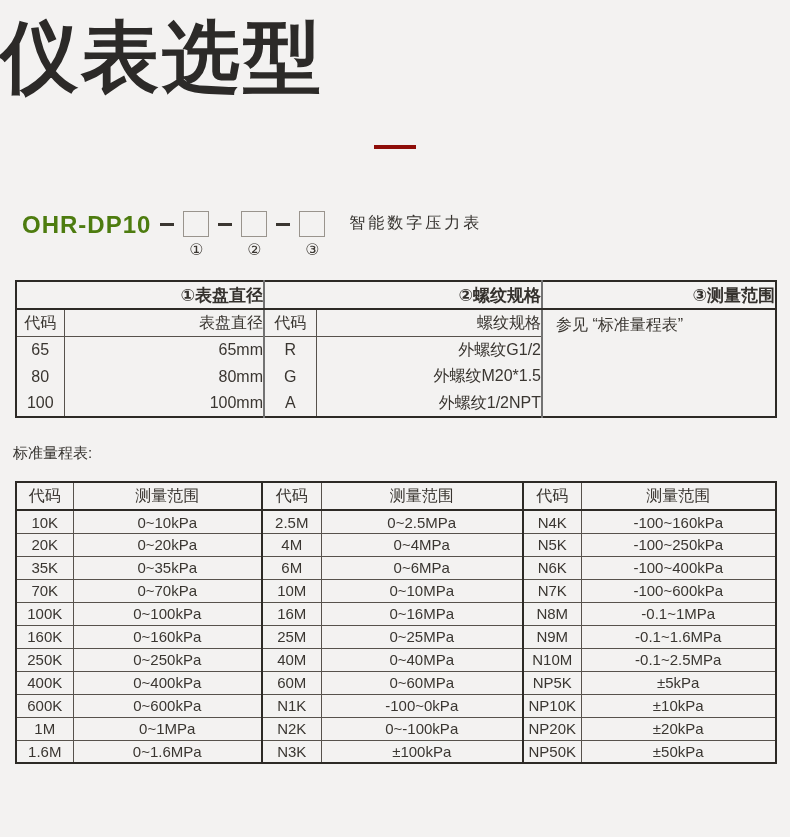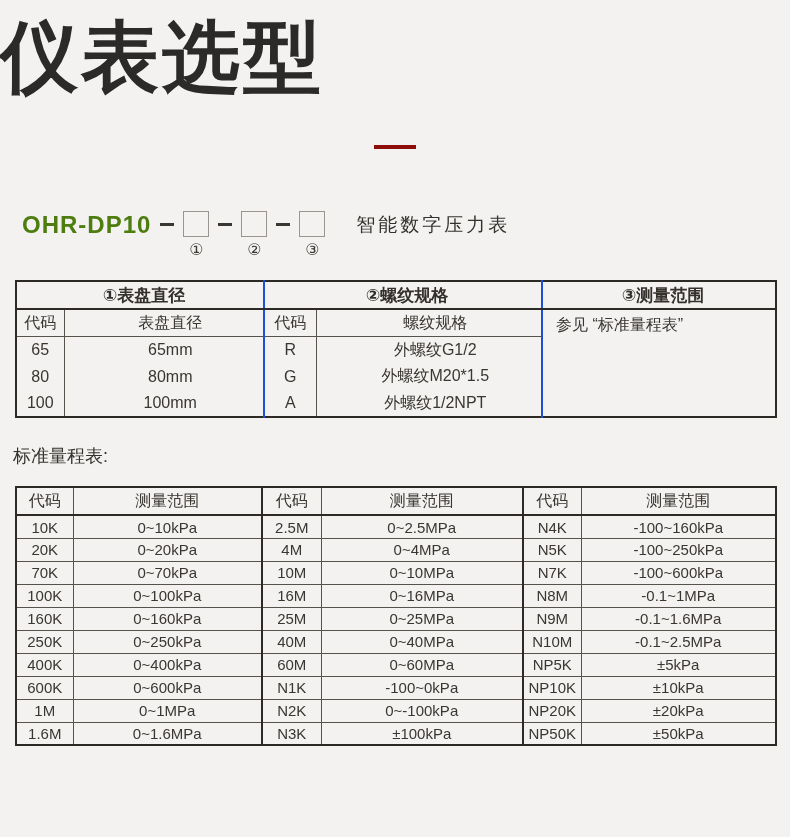--- a/index.html
+++ b/index.html
@@ -50,63 +50,64 @@
     border:1.5px solid #99948d;
     background:transparent;
   }
   .slot-num {
     margin-top:4px;
     font-size:16px;
     line-height:18px;
     color:#3a3631;
   }
   .model-suffix {
-    font-size:19px;
+    font-size:16px;
     letter-spacing:3px;
     line-height:27px;
-    margin-left:31px;
+    margin-left:24px;
     color:#35322e;
+    font-family:Liberation Mono, monospace;
   }
   
   table { border-collapse:collapse; table-layout:fixed; }
   .sel-table {
     margin:21px 15px 0;
     width:760px;
     border:2px solid #2d2a26;
   }
   .sel-table th, .sel-table td {
     font-weight:normal;
     font-size:16px;
     height:27px;
     padding:0;
     vertical-align:middle;
   }
   .sel-table .sec {
     height:28px;
     border-bottom:2px solid #2d2a26;
     font-weight:700;
     font-size:17px;
-    text-align:center;
+    text-align:right;
     padding-left:8px;
     color:#34312d;
   }
-  .sel-table .gsep { border-left:2px solid #1d4ed8; }
+  .sel-table .gsep { border-left:2px solid #737373; }
   .sel-table .code { text-align:center; border-right:1px solid #57524c; }
-  .sel-table .val { text-align:center; padding-left:13px; }
+  .sel-table .val { text-align:right; padding-left:13px; }
   .sel-table .subrow { border-bottom:1px solid #57524c; }
   .sel-table .note-cell {
     vertical-align:top;
     text-align:left;
     padding:5px 0 0 13px;
     font-size:16px;
   }
   
   .range-label {
     margin:26px 0 0 13px;
-    font-size:18px;
+    font-size:15px;
     color:#35322e;
   }
   
   .range-table {
     margin:18px 15px 0;
     width:760px;
     border:2px solid #2d2a26;
   }
   .range-table th {
     font-weight:normal;
@@ -234,20 +235,28 @@
         </tr>
         <tr>
           <td class="c0">20K</td>
           <td class="c1">0~20kPa</td>
           <td class="c2">4M</td>
           <td class="c3">0~4MPa</td>
           <td class="c4">N5K</td>
           <td class="c5">-100~250kPa</td>
         </tr>
         <tr>
+          <td class="c0">35K</td>
+          <td class="c1">0~35kPa</td>
+          <td class="c2">6M</td>
+          <td class="c3">0~6MPa</td>
+          <td class="c4">N6K</td>
+          <td class="c5">-100~400kPa</td>
+        </tr>
+        <tr>
           <td class="c0">70K</td>
           <td class="c1">0~70kPa</td>
           <td class="c2">10M</td>
           <td class="c3">0~10MPa</td>
           <td class="c4">N7K</td>
           <td class="c5">-100~600kPa</td>
         </tr>
         <tr>
           <td class="c0">100K</td>
           <td class="c1">0~100kPa</td>

